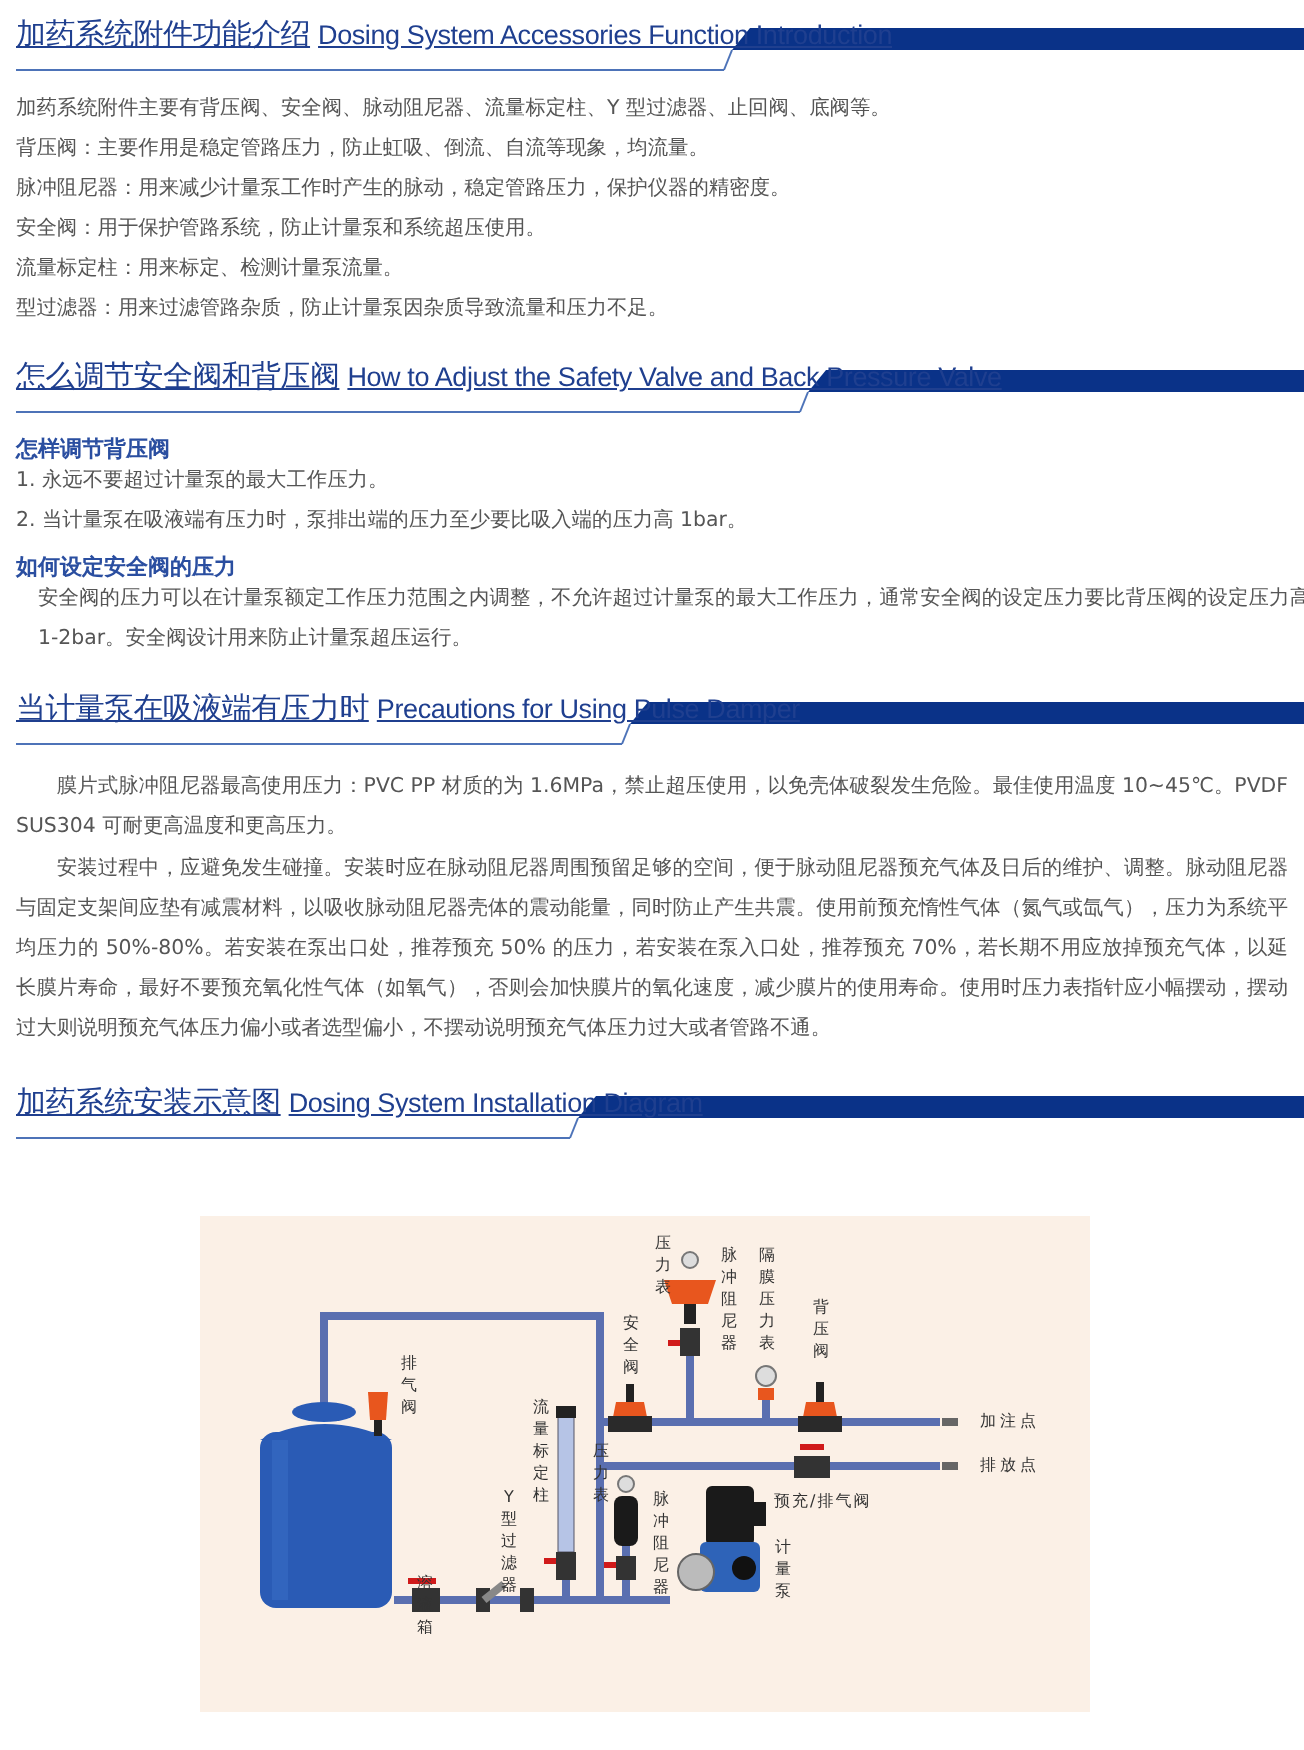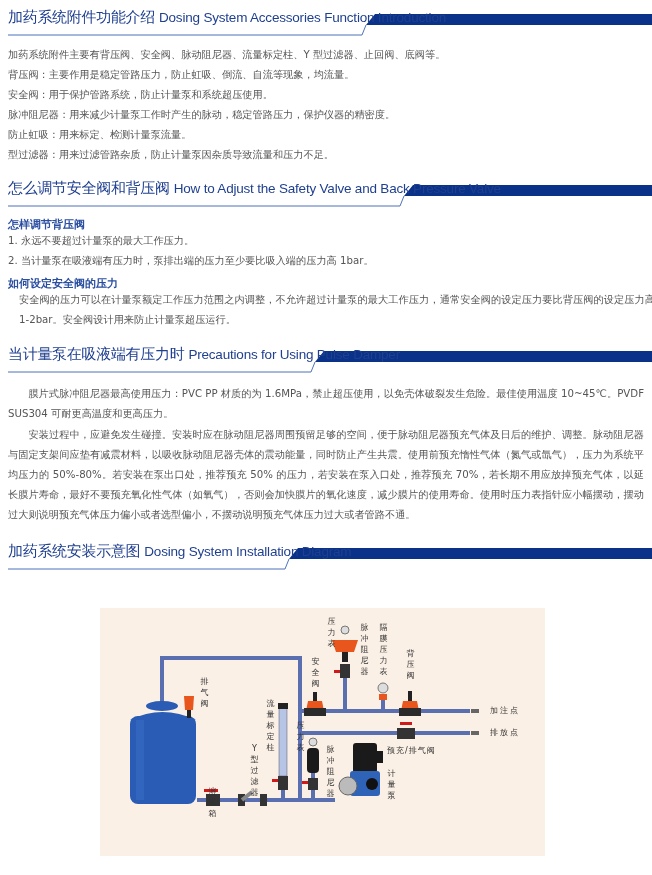--- a/index.html
+++ b/index.html
@@ -1,20 +1,20 @@
 <!DOCTYPE html>
 <html><head>
 <meta charset="utf-8">
 <style>
   html, body { margin:0; padding:0; background:#ffffff; }
   body { width:652px; height:875px; position:relative; overflow:hidden;
          font-family:"DejaVu Sans", "Liberation Sans", sans-serif; color:#444; }
   .section-header { position:absolute; left:8px; width:644px; height:30px; }
   .section-header .title { position:absolute; left:0; top:0; white-space:nowrap;
-         font-size:15px; color:#1f3f8f; letter-spacing:-0.3px; }
+         font-size:15px; color:#1f3f8f; letter-spacing:-0.3px;text-decoration:underline; }
   .section-header .title .en { font-family:"Liberation Sans", sans-serif; font-size:13.5px; margin-left:4px; letter-spacing:-0.2px; }
   .section-header svg { position:absolute; top:0; left:0; }
   .body-text { position:absolute; left:8px; width:640px; font-size:10.2px; line-height:20px; color:#555; }
   .body-text p { margin:0; white-space:nowrap; }
   .sub-heading { position:absolute; left:8px; font-size:11px; color:#2a4ea0; font-weight:bold; }
   .para { position:absolute; left:8px; width:636px; font-size:10.2px; line-height:20px; color:#555; text-align:justify; }
   .para.indent { text-indent:2em; }
   .diagram { position:absolute; left:100px; top:608px; width:445px; height:248px; background:#fbf0e6; }
   .label-v { position:absolute; font-size:8px; color:#333; width:9px; line-height:11px; text-align:center; word-break:break-all; }
   .label-h { position:absolute; font-size:8px; color:#333; white-space:nowrap; letter-spacing:2px; }
@@ -29,23 +29,23 @@
     <line x1="0" y1="27" x2="354" y2="27" stroke="#4d73b8" stroke-width="1"></line>
   </svg>
   <div class="title">
     <span>加药系统附件功能介绍</span><span class="en">Dosing System Accessories Function Introduction</span>
   </div>
 </div>
 
 <div class="body-text" style="top:45px;">
   <p>加药系统附件主要有背压阀、安全阀、脉动阻尼器、流量标定柱、Y 型过滤器、止回阀、底阀等。</p>
   <p>背压阀：主要作用是稳定管路压力，防止虹吸、倒流、自流等现象，均流量。</p>
+  <p>脉冲阻尼器：用来减少计量泵工作时产生的脉动，稳定管路压力，保护仪器的精密度。</p>
   <p>安全阀：用于保护管路系统，防止计量泵和系统超压使用。</p>
-  <p>脉冲阻尼器：用来减少计量泵工作时产生的脉动，稳定管路压力，保护仪器的精密度。</p>
-  <p>防止虹吸：用来标定、检测计量泵流量。</p>
+  <p>流量标定柱：用来标定、检测计量泵流量。</p>
   <p>型过滤器：用来过滤管路杂质，防止计量泵因杂质导致流量和压力不足。</p>
 </div>
 
 <div class="section-header" style="top:179px;">
   <svg width="644" height="30">
     <polygon points="405,6 644,6 644,17 396,17" fill="#0a3288"></polygon>
     <line x1="396" y1="17" x2="392" y2="27" stroke="#4d73b8" stroke-width="1"></line>
     <line x1="0" y1="27" x2="392" y2="27" stroke="#4d73b8" stroke-width="1"></line>
   </svg>
   <div class="title">

